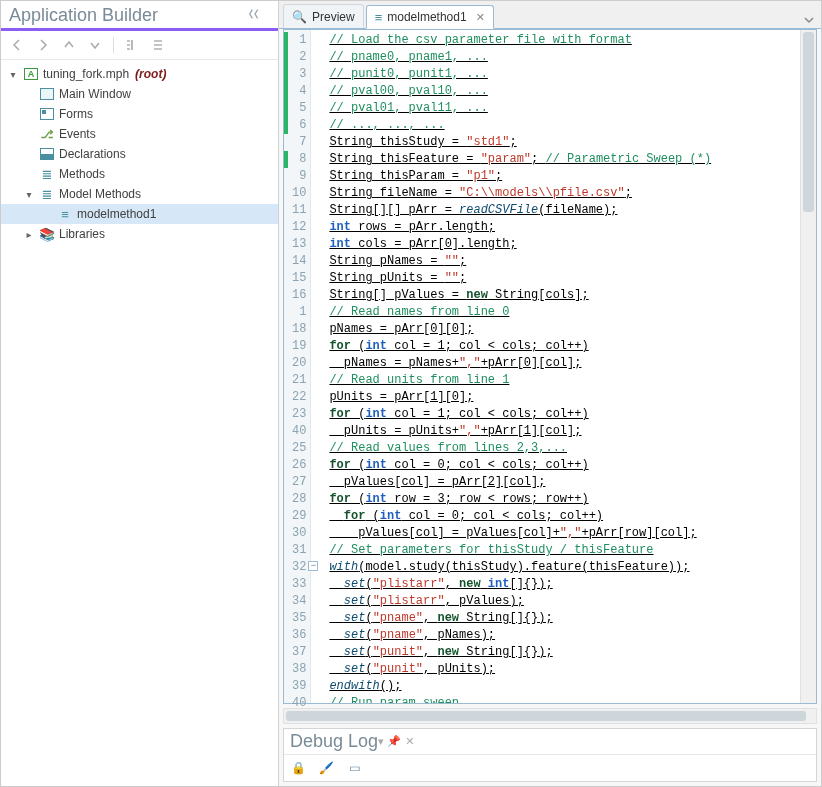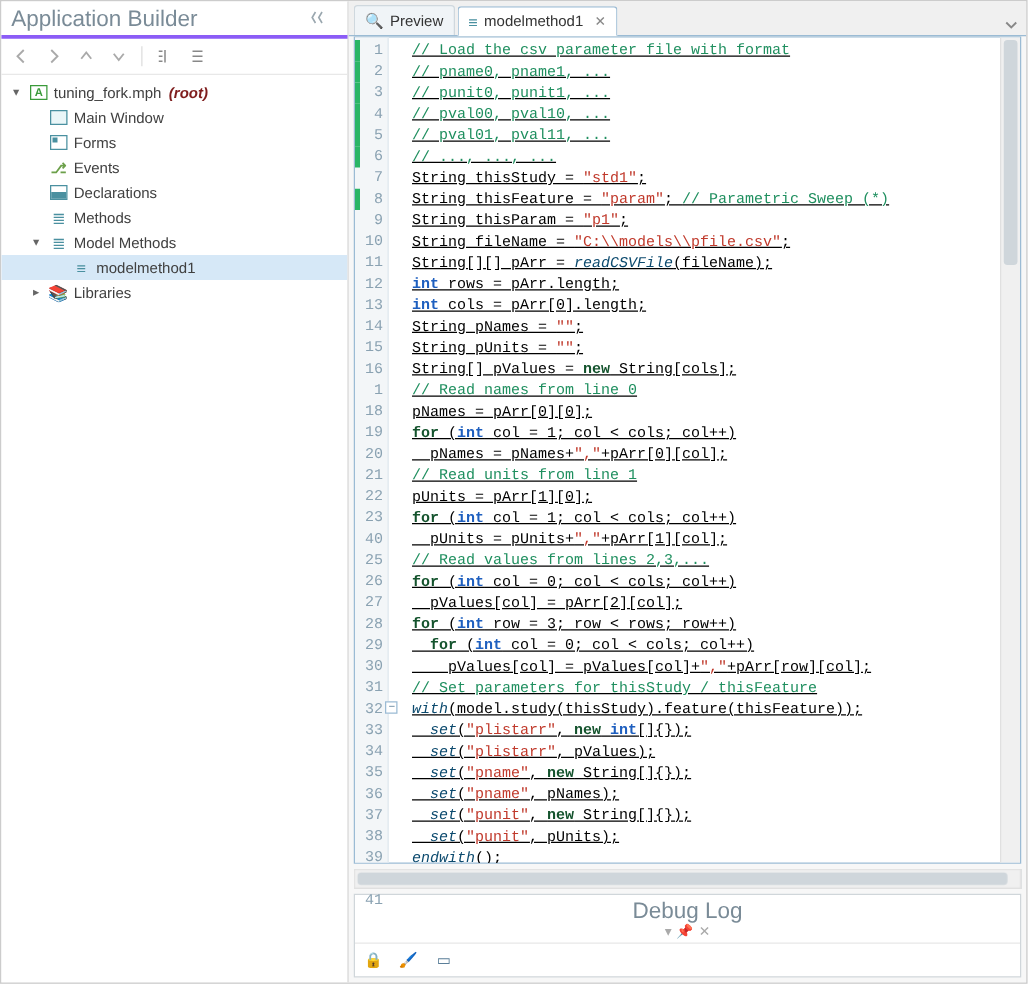--- a/index.html
+++ b/index.html
@@ -189,26 +189,25 @@
 
   
   .debug-panel {
     margin:0 4px 4px 4px;
     border:1px solid #d0d6da;
     background:#fff;
   }
   .debug-header {
     display:flex;
     align-items:center;
-    justify-content:flex-end;
+    justify-content:flex-start;
     padding:2px 6px;
     color:#7a8b97;
     font-size:18px;
     border-bottom:1px solid #e8e8e8;
-    flex-direction:column;
   }
   .debug-header .ctrls { display:flex; gap:4px; color:#aaa; font-size:11px;}
   .debug-tools {
     display:flex;
     gap:10px;
     padding:4px 6px;
   }
   .debug-tools .dt {
     width:18px;height:18px;display:flex;align-items:center;justify-content:center;
   }

